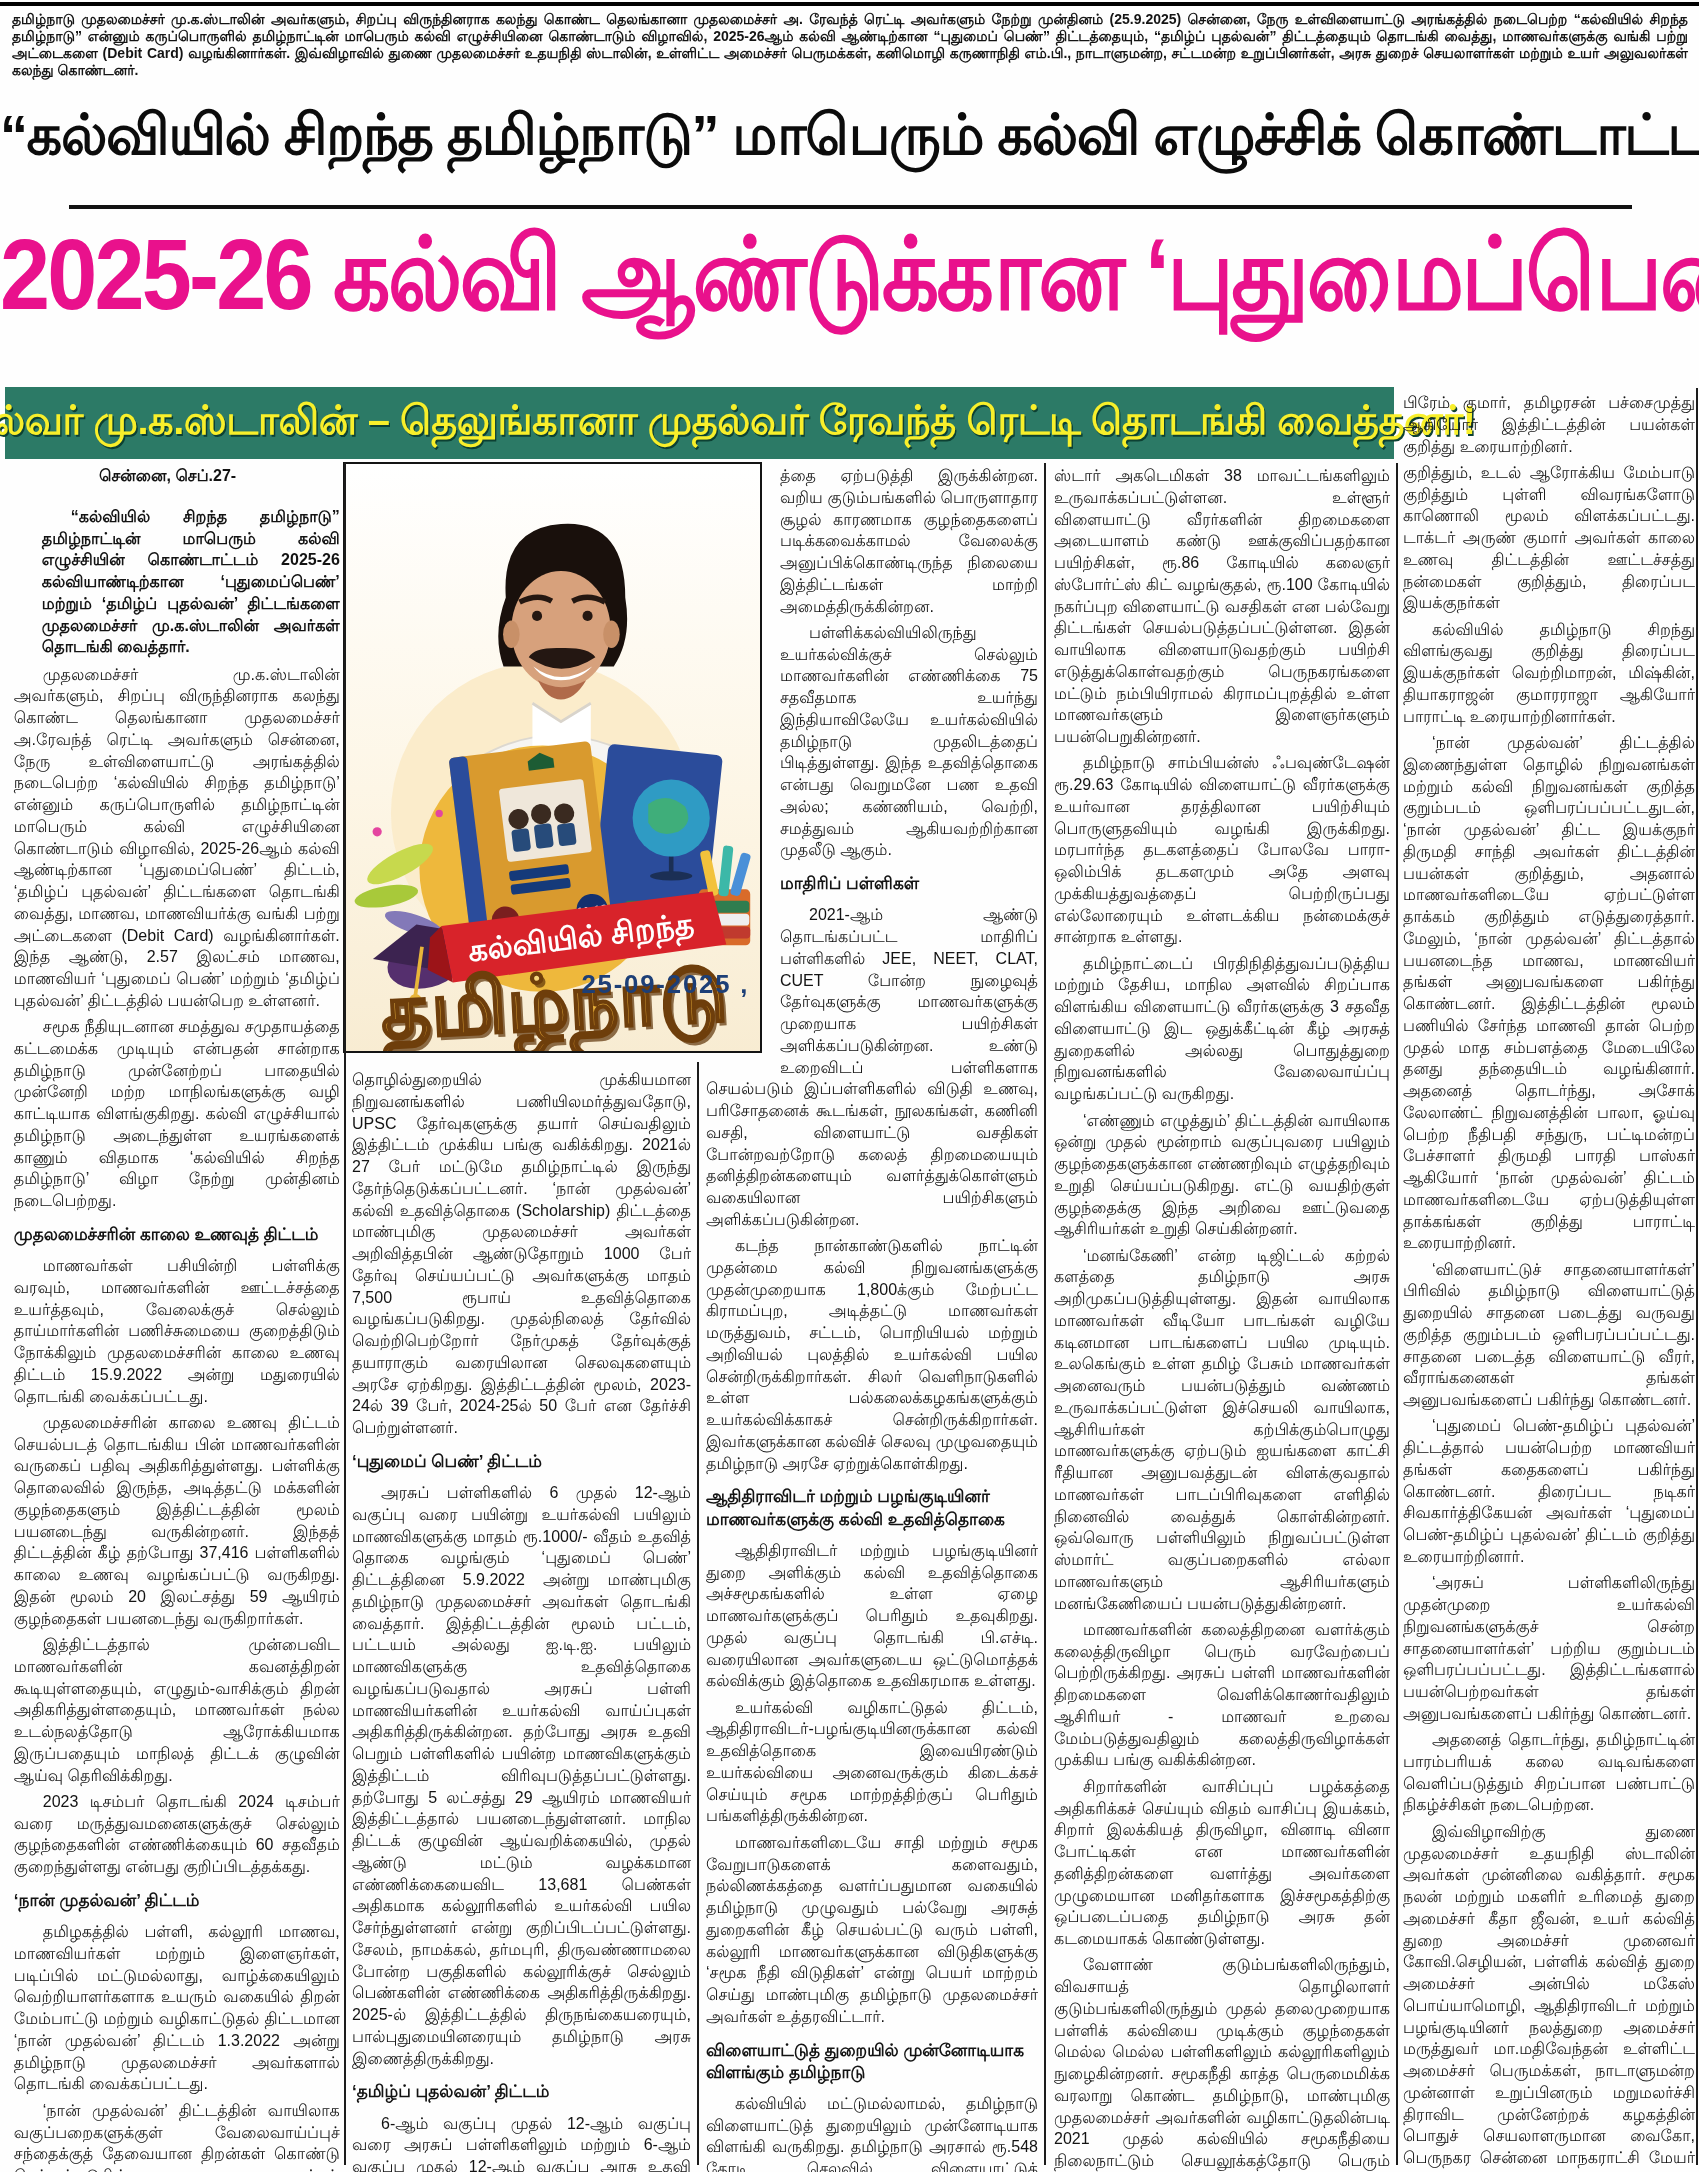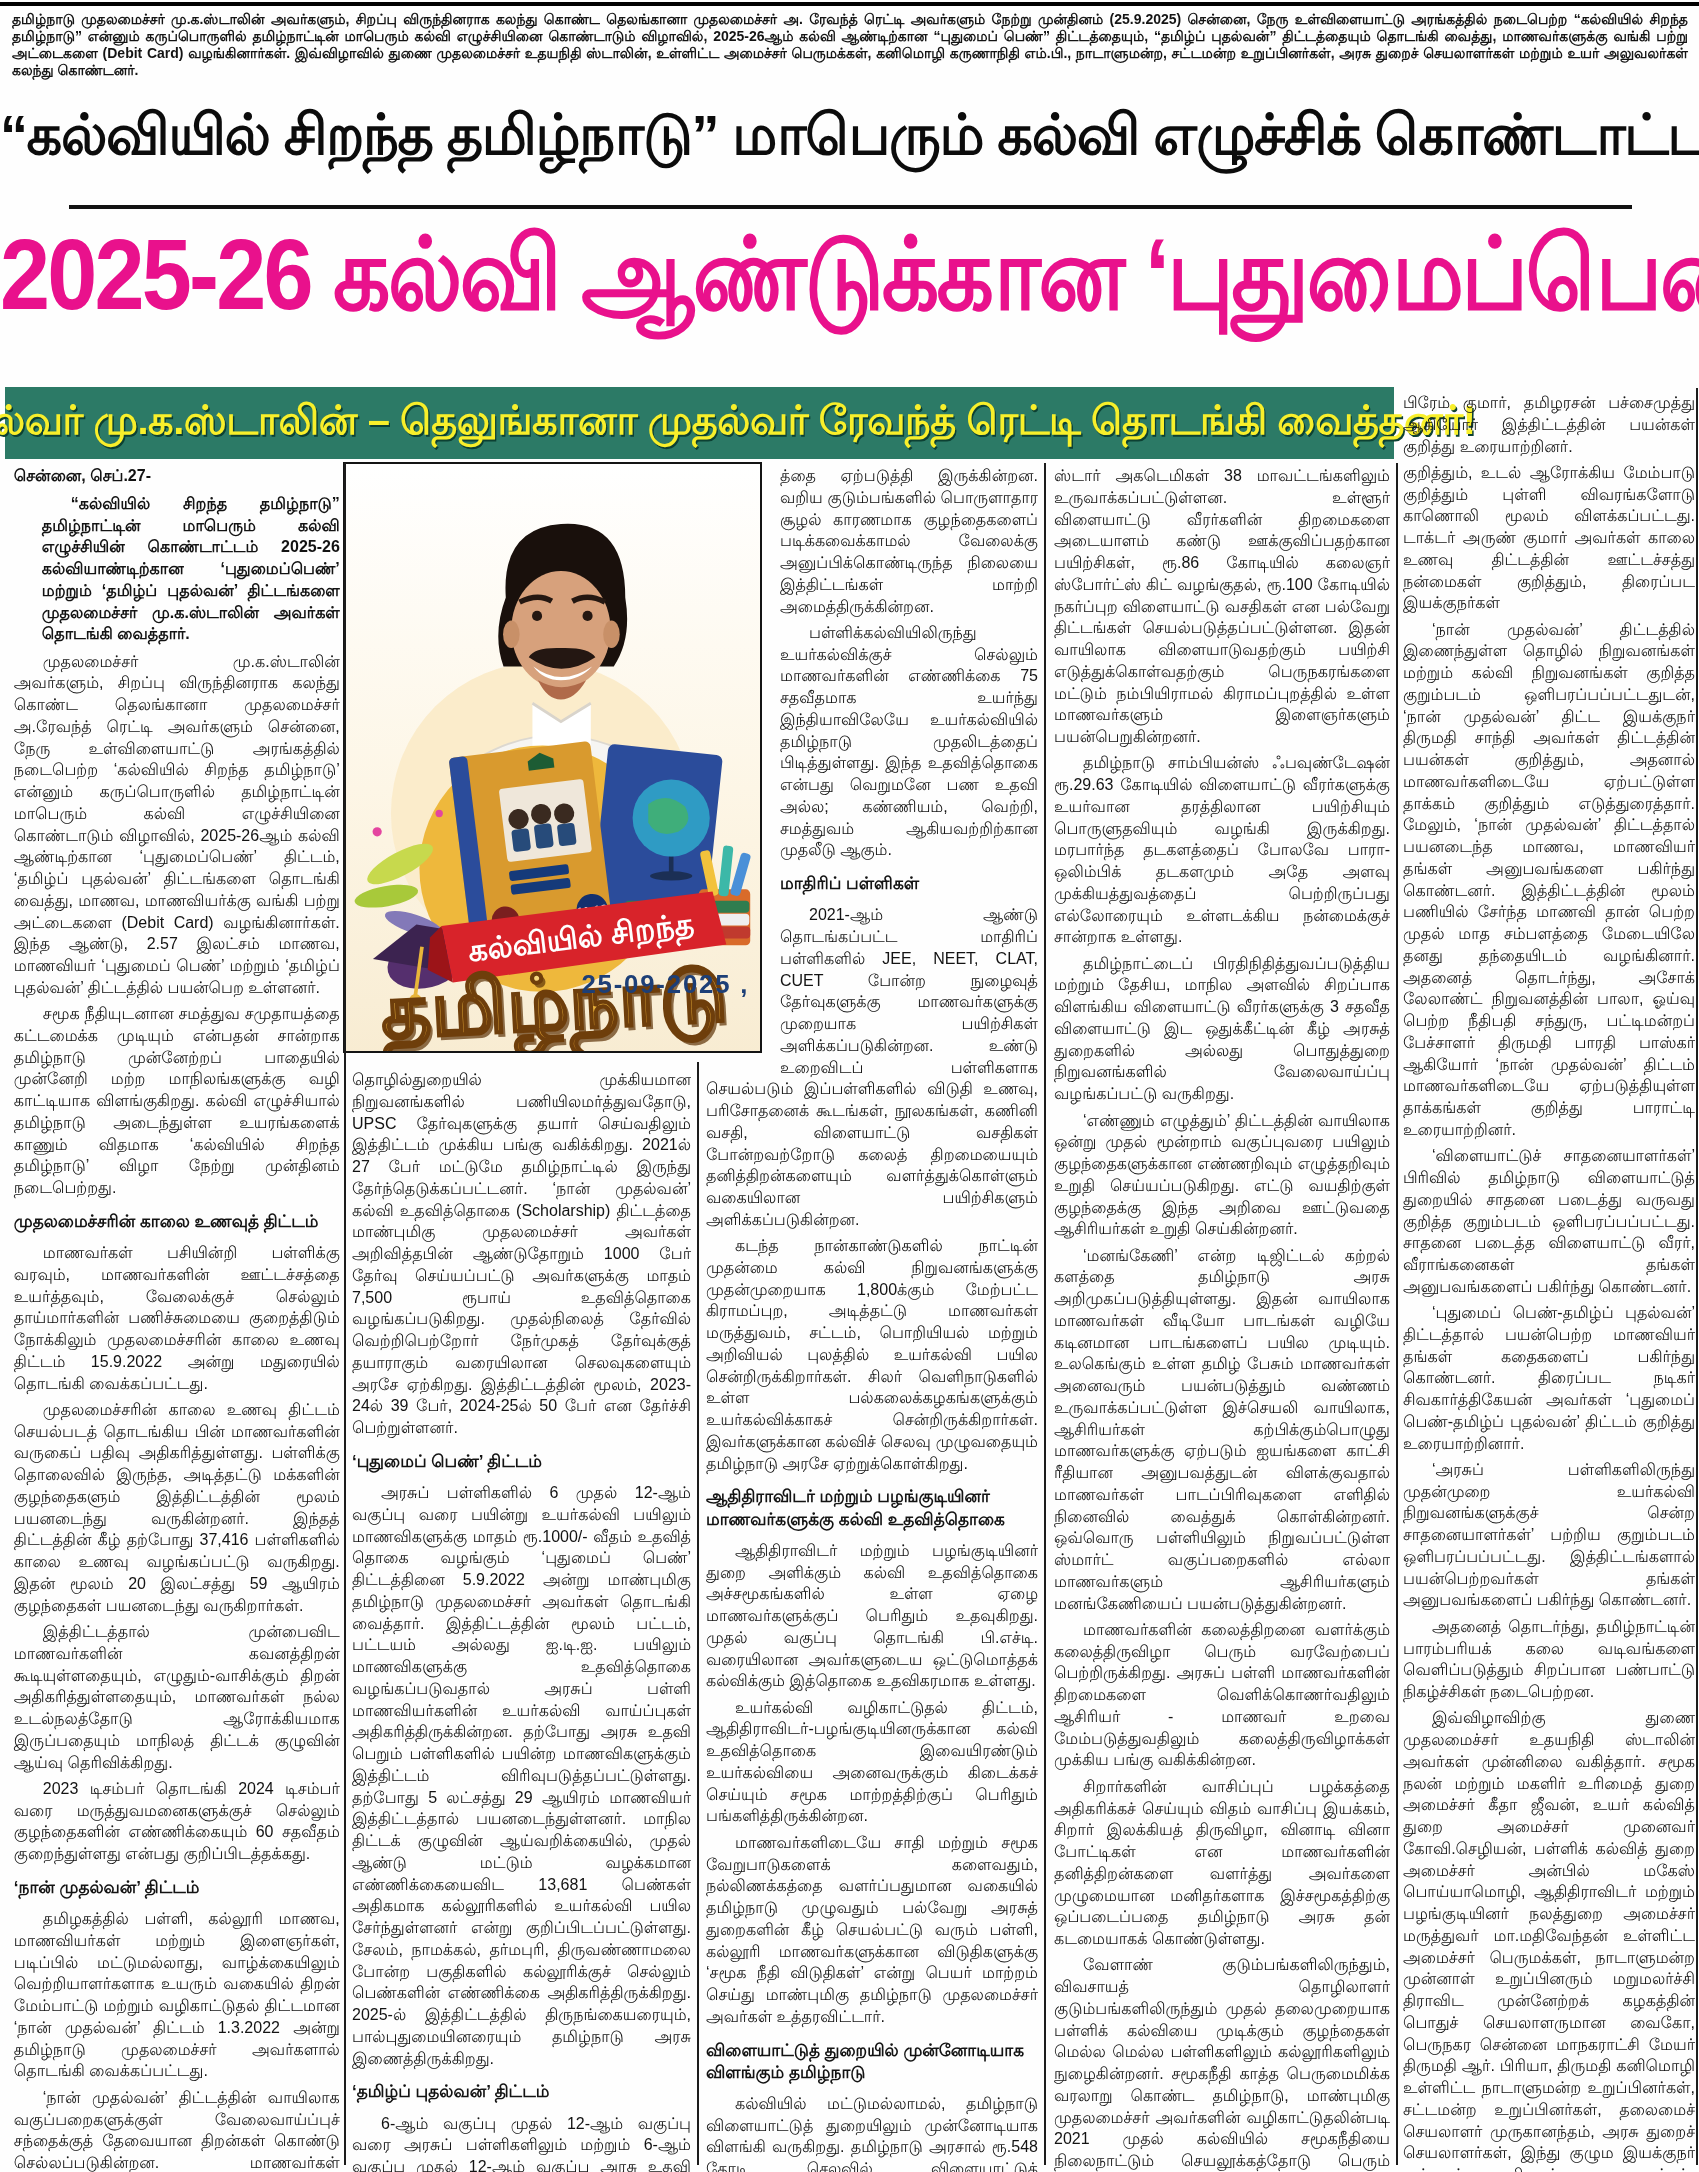--- a/index.html
+++ b/index.html
@@ -38,21 +38,21 @@
   .col { position:absolute; font-size:16px; line-height:1.36; text-align:justify; color:#131313; }
   #col1 { left:13.8px;   top:465px; width:326px; }
   #col2 { left:352px;  top:1069px; width:339px; }
   #col3 { left:706px; top:465px; width:332px; }
   #col4 { left:1054px; top:465px; width:336px; }
   #col5 { left:1403px; top:392px;  width:292px; }
   .wrap-spacer { float:left; width:74px; height:594px; }
   .b-p  { text-indent:29px; margin-bottom:4.6px; }
   .b-pc { margin-bottom:4.6px; }
   .b-lead { font-weight:bold; text-indent:29px; margin-bottom:5.5px;margin-left:28px; }
-  .b-date { font-weight:bold; text-align:left; padding-right:18.4px; margin-bottom:6px; }
+  .b-date { font-weight:bold; text-align:center; padding-right:18.4px; margin-bottom:19px; }
   .b-h { font-weight:bold; text-align:left; font-size:17px; line-height:1.3; margin:12px 0 9.2px; text-indent:0; }
   .vrule { position:absolute; width:1.8px; background:#1c1c1c; }
   #vr1 { left:344px;  top:463px; height:1702px; }
   #vr2 { left:697px; top:1062px; height:1103px; }
   #vr3 { left:1044px; top:463px; height:1702px; }
   #vr4 { left:1396px; top:463px; height:1702px; }
   #vr5 { left:1696px; top:388px;  height:1777px; }
 </style>
 </head>
 <body>
@@ -209,20 +209,21 @@
       <p class="b-p">தமிழ்நாட்டைப் பிரதிநிதித்துவப்படுத்திய மற்றும் தேசிய, மாநில அளவில் சிறப்பாக விளங்கிய விளையாட்டு வீரர்களுக்கு 3 சதவீத விளையாட்டு இட ஒதுக்கீட்டின் கீழ் அரசுத் துறைகளில் அல்லது பொதுத்துறை நிறுவனங்களில் வேலைவாய்ப்பு வழங்கப்பட்டு வருகிறது.</p>
       <p class="b-p">‘எண்ணும் எழுத்தும்’ திட்டத்தின் வாயிலாக ஒன்று முதல் மூன்றாம் வகுப்புவரை பயிலும் குழந்தைகளுக்கான எண்ணறிவும் எழுத்தறிவும் உறுதி செய்யப்படுகிறது. எட்டு வயதிற்குள் குழந்தைக்கு இந்த அறிவை ஊட்டுவதை ஆசிரியர்கள் உறுதி செய்கின்றனர்.</p>
       <p class="b-p">‘மனங்கேணி’ என்ற டிஜிட்டல் கற்றல் களத்தை தமிழ்நாடு அரசு அறிமுகப்படுத்தியுள்ளது. இதன் வாயிலாக மாணவர்கள் வீடியோ பாடங்கள் வழியே கடினமான பாடங்களைப் பயில முடியும். உலகெங்கும் உள்ள தமிழ் பேசும் மாணவர்கள் அனைவரும் பயன்படுத்தும் வண்ணம் உருவாக்கப்பட்டுள்ள இச்செயலி வாயிலாக, ஆசிரியர்கள் கற்பிக்கும்பொழுது மாணவர்களுக்கு ஏற்படும் ஐயங்களை காட்சி ரீதியான அனுபவத்துடன் விளக்குவதால் மாணவர்கள் பாடப்பிரிவுகளை எளிதில் நினைவில் வைத்துக் கொள்கின்றனர். ஒவ்வொரு பள்ளியிலும் நிறுவப்பட்டுள்ள ஸ்மார்ட் வகுப்பறைகளில் எல்லா மாணவர்களும் ஆசிரியர்களும் மனங்கேணியைப் பயன்படுத்துகின்றனர்.</p>
       <p class="b-p">மாணவர்களின் கலைத்திறனை வளர்க்கும் கலைத்திருவிழா பெரும் வரவேற்பைப் பெற்றிருக்கிறது. அரசுப் பள்ளி மாணவர்களின் திறமைகளை வெளிக்கொணர்வதிலும் ஆசிரியர் - மாணவர் உறவை மேம்படுத்துவதிலும் கலைத்திருவிழாக்கள் முக்கிய பங்கு வகிக்கின்றன.</p>
       <p class="b-p">சிறார்களின் வாசிப்புப் பழக்கத்தை அதிகரிக்கச் செய்யும் விதம் வாசிப்பு இயக்கம், சிறார் இலக்கியத் திருவிழா, வினாடி வினா போட்டிகள் என மாணவர்களின் தனித்திறன்களை வளர்த்து அவர்களை முழுமையான மனிதர்களாக இச்சமூகத்திற்கு ஒப்படைப்பதை தமிழ்நாடு அரசு தன் கடமையாகக் கொண்டுள்ளது.</p>
       <p class="b-p">வேளாண் குடும்பங்களிலிருந்தும், விவசாயத் தொழிலாளர் குடும்பங்களிலிருந்தும் முதல் தலைமுறையாக பள்ளிக் கல்வியை முடிக்கும் குழந்தைகள் மெல்ல மெல்ல பள்ளிகளிலும் கல்லூரிகளிலும் நுழைகின்றனர். சமூகநீதி காத்த பெருமைமிக்க வரலாறு கொண்ட தமிழ்நாடு, மாண்புமிகு முதலமைச்சர் அவர்களின் வழிகாட்டுதலின்படி 2021 முதல் கல்வியில் சமூகநீதியை நிலைநாட்டும் செயலூக்கத்தோடு பெரும் பாய்ச்சலை நிகழ்த்தி இருக்கிறது. ஒட்டுமொத்தமாக தமிழ்நாடு அரசு எடுத்துள்ள இத்தகைய நடவடிக்கைகளும் செயல்படுத்தி வரும் திட்டங்களும் மாபெரும் கல்வி எழுச்சிக்கு வழிகோலியுள்ளன.</p>
     </div>
   <div class="col" id="col5">
       <p class="b-pc">பிரேம் குமார், தமிழரசன் பச்சைமுத்து ஆகியோர் இத்திட்டத்தின் பயன்கள் குறித்து உரையாற்றினர்.</p>
       <p class="b-pc">குறித்தும், உடல் ஆரோக்கிய மேம்பாடு குறித்தும் புள்ளி விவரங்களோடு காணொலி மூலம் விளக்கப்பட்டது. டாக்டர் அருண் குமார் அவர்கள் காலை உணவு திட்டத்தின் ஊட்டச்சத்து நன்மைகள் குறித்தும், திரைப்பட இயக்குநர்கள்</p>
+      <p class="b-p">கல்வியில் தமிழ்நாடு சிறந்து விளங்குவது குறித்து திரைப்பட இயக்குநர்கள் வெற்றிமாறன், மிஷ்கின், தியாகராஜன் குமாரராஜா ஆகியோர் பாராட்டி உரையாற்றினார்கள்.</p>
       <p class="b-p">‘நான் முதல்வன்’ திட்டத்தில் இணைந்துள்ள தொழில் நிறுவனங்கள் மற்றும் கல்வி நிறுவனங்கள் குறித்த குறும்படம் ஒளிபரப்பப்பட்டதுடன், ‘நான் முதல்வன்’ திட்ட இயக்குநர் திருமதி சாந்தி அவர்கள் திட்டத்தின் பயன்கள் குறித்தும், அதனால் மாணவர்களிடையே ஏற்பட்டுள்ள தாக்கம் குறித்தும் எடுத்துரைத்தார். மேலும், ‘நான் முதல்வன்’ திட்டத்தால் பயனடைந்த மாணவ, மாணவியர் தங்கள் அனுபவங்களை பகிர்ந்து கொண்டனர். இத்திட்டத்தின் மூலம் பணியில் சேர்ந்த மாணவி தான் பெற்ற முதல் மாத சம்பளத்தை மேடையிலே தனது தந்தையிடம் வழங்கினார். அதனைத் தொடர்ந்து, அசோக் லேலாண்ட் நிறுவனத்தின் பாலா, ஓய்வு பெற்ற நீதிபதி சந்துரு, பட்டிமன்றப் பேச்சாளர் திருமதி பாரதி பாஸ்கர் ஆகியோர் ‘நான் முதல்வன்’ திட்டம் மாணவர்களிடையே ஏற்படுத்தியுள்ள தாக்கங்கள் குறித்து பாராட்டி உரையாற்றினர்.</p>
       <p class="b-p">‘விளையாட்டுச் சாதனையாளர்கள்’ பிரிவில் தமிழ்நாடு விளையாட்டுத் துறையில் சாதனை படைத்து வருவது குறித்த குறும்படம் ஒளிபரப்பப்பட்டது. சாதனை படைத்த விளையாட்டு வீரர், வீராங்கனைகள் தங்கள் அனுபவங்களைப் பகிர்ந்து கொண்டனர்.</p>
       <p class="b-p">‘புதுமைப் பெண்-தமிழ்ப் புதல்வன்’ திட்டத்தால் பயன்பெற்ற மாணவியர் தங்கள் கதைகளைப் பகிர்ந்து கொண்டனர். திரைப்பட நடிகர் சிவகார்த்திகேயன் அவர்கள் ‘புதுமைப் பெண்-தமிழ்ப் புதல்வன்’ திட்டம் குறித்து உரையாற்றினார்.</p>
       <p class="b-p">‘அரசுப் பள்ளிகளிலிருந்து முதன்முறை உயர்கல்வி நிறுவனங்களுக்குச் சென்ற சாதனையாளர்கள்’ பற்றிய குறும்படம் ஒளிபரப்பப்பட்டது. இத்திட்டங்களால் பயன்பெற்றவர்கள் தங்கள் அனுபவங்களைப் பகிர்ந்து கொண்டனர்.</p>
       <p class="b-p">அதனைத் தொடர்ந்து, தமிழ்நாட்டின் பாரம்பரியக் கலை வடிவங்களை வெளிப்படுத்தும் சிறப்பான பண்பாட்டு நிகழ்ச்சிகள் நடைபெற்றன.</p>
       <p class="b-p">இவ்விழாவிற்கு துணை முதலமைச்சர் உதயநிதி ஸ்டாலின் அவர்கள் முன்னிலை வகித்தார். சமூக நலன் மற்றும் மகளிர் உரிமைத் துறை அமைச்சர் கீதா ஜீவன், உயர் கல்வித் துறை அமைச்சர் முனைவர் கோவி.செழியன், பள்ளிக் கல்வித் துறை அமைச்சர் அன்பில் மகேஸ் பொய்யாமொழி, ஆதிதிராவிடர் மற்றும் பழங்குடியினர் நலத்துறை அமைச்சர் மருத்துவர் மா.மதிவேந்தன் உள்ளிட்ட அமைச்சர் பெருமக்கள், நாடாளுமன்ற முன்னாள் உறுப்பினரும் மறுமலர்ச்சி திராவிட முன்னேற்றக் கழகத்தின் பொதுச் செயலாளருமான வைகோ, பெருநகர சென்னை மாநகராட்சி மேயர் திருமதி ஆர். பிரியா, திருமதி கனிமொழி உள்ளிட்ட நாடாளுமன்ற உறுப்பினர்கள், சட்டமன்ற உறுப்பினர்கள், தலைமைச் செயலாளர் முருகானந்தம், அரசு துறைச் செயலாளர்கள், இந்து குழும இயக்குநர் என்.ராம், திரைப்பட நடிகர்கள், இயக்குநர்கள், ஊடகவியலாளர்கள், கல்வியாளர்கள், முக்கிய பிரமுகர்கள், உள்ளாட்சி அமைப்புகளின் பிரதிநிதிகள் மற்றும் அரசு உயர் அலுவலர்கள் இவ்விழாவில் கலந்து கொண்டனர்.</p>
     </div>
 
   <div class="vrule" id="vr1"></div>
   <div class="vrule" id="vr2"></div>

